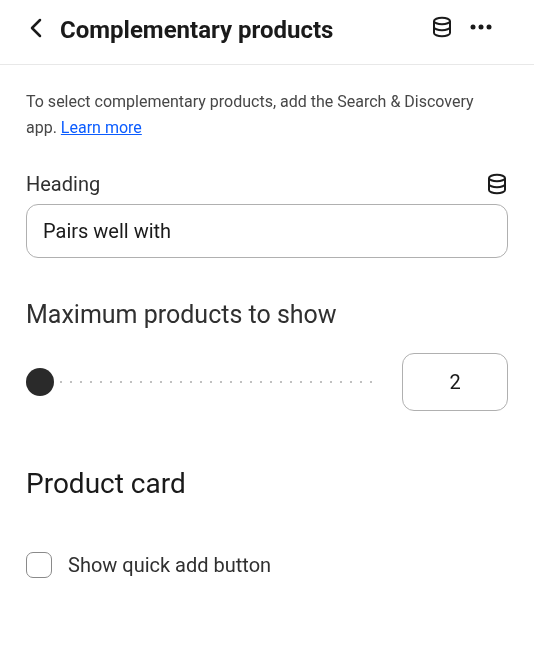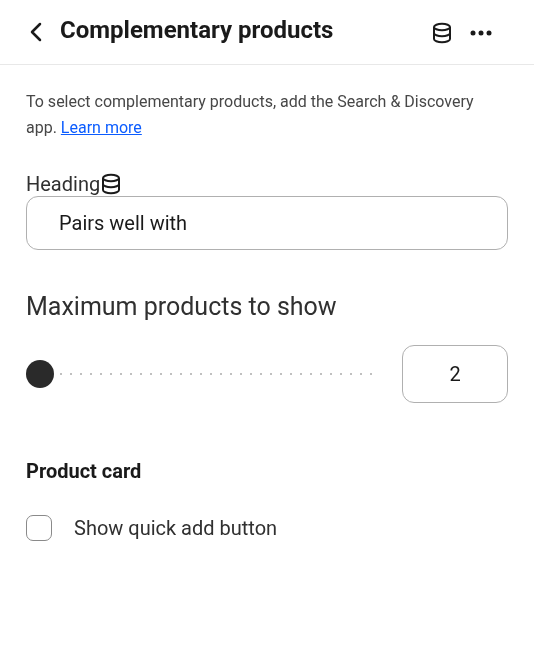--- a/index.html
+++ b/index.html
@@ -9,21 +9,21 @@
     }
     body {
       font-family: -apple-system, BlinkMacSystemFont, "Segoe UI", Roboto, Helvetica, Arial, sans-serif;
       background: #ffffff;
       width: 534px;
       height: 666px;
       color: #1a1a1a;
     }
     .header {
       display: flex;
-      align-items: flex-end;
+      align-items: flex-start;
       padding: 16px 41px 20px 24px;
       border-bottom: 1px solid #e8e8e8;
       gap: 12px;
     }
     .back-btn {
       display: flex;
       align-items: center;
       justify-content: center;
       width: 24px;
       height: 24px;
@@ -56,29 +56,30 @@
       margin-bottom: 32px;
     }
     .learn-more {
       color: #0b5cff;
       text-decoration: underline;
       cursor: pointer;
     }
     .field-row {
       display: flex;
       align-items: center;
-      margin-bottom: 0;
+      justify-content: space-between;
+      margin-bottom: 8px;
     }
     .field-label {
       font-size: 20px;
       color: #303030;
     }
     .text-input {
       width: 100%;
-      padding: 14px 32px;
+      padding: 14px 16px;
       font-size: 20px;
       border: 1px solid #b0b0b0;
       border-radius: 12px;
       outline: none;
       color: #1a1a1a;
       font-family: inherit;
     }
     .slider-section {
       margin-top: 42px;
     }
@@ -121,30 +122,30 @@
       height: 58px;
       border: 1px solid #b0b0b0;
       border-radius: 12px;
       display: flex;
       align-items: center;
       justify-content: center;
       font-size: 20px;
       color: #1a1a1a;
     }
     .section-title {
-      font-size: 20px;
-      font-weight: 700;
+      font-size: 28px;
+      font-weight: 400;
       color: #1a1a1a;
       margin-top: 56px;
-      margin-bottom: 32px;
+      margin-bottom: 52px;
     }
     .checkbox-row {
       display: flex;
       align-items: center;
-      gap: 22px;
+      gap: 16px;
     }
     .checkbox {
       width: 26px;
       height: 26px;
       border: 1.5px solid #8a8a8a;
       border-radius: 7px;
       cursor: pointer;
       flex-shrink: 0;
     }
     .checkbox-label {

